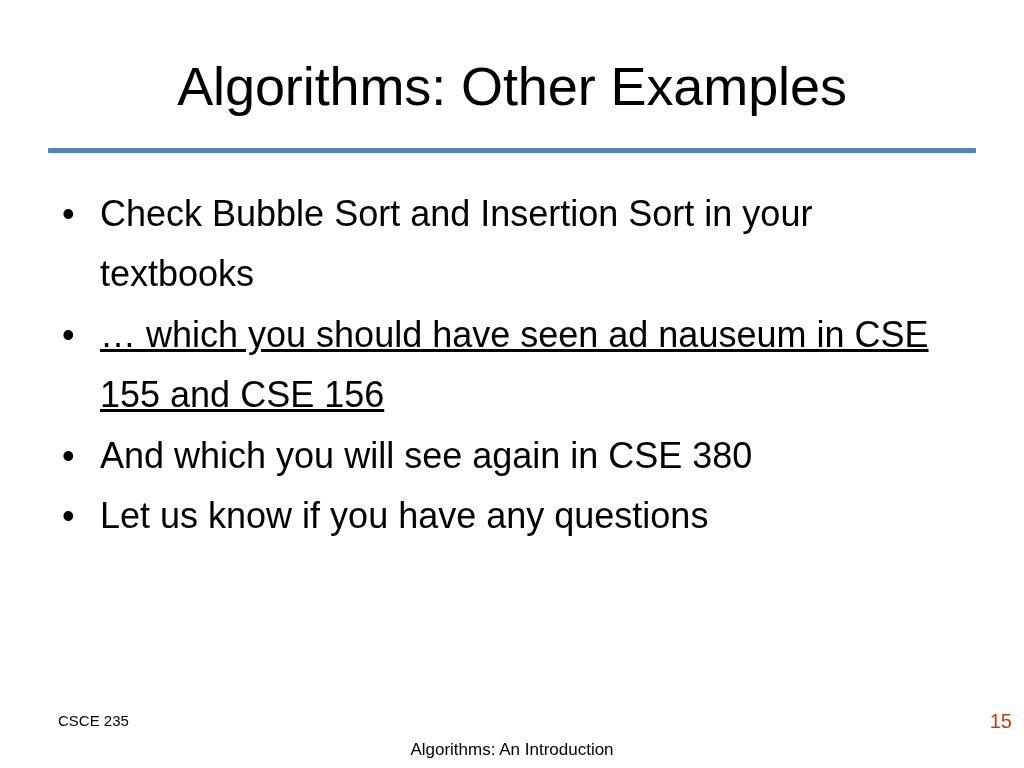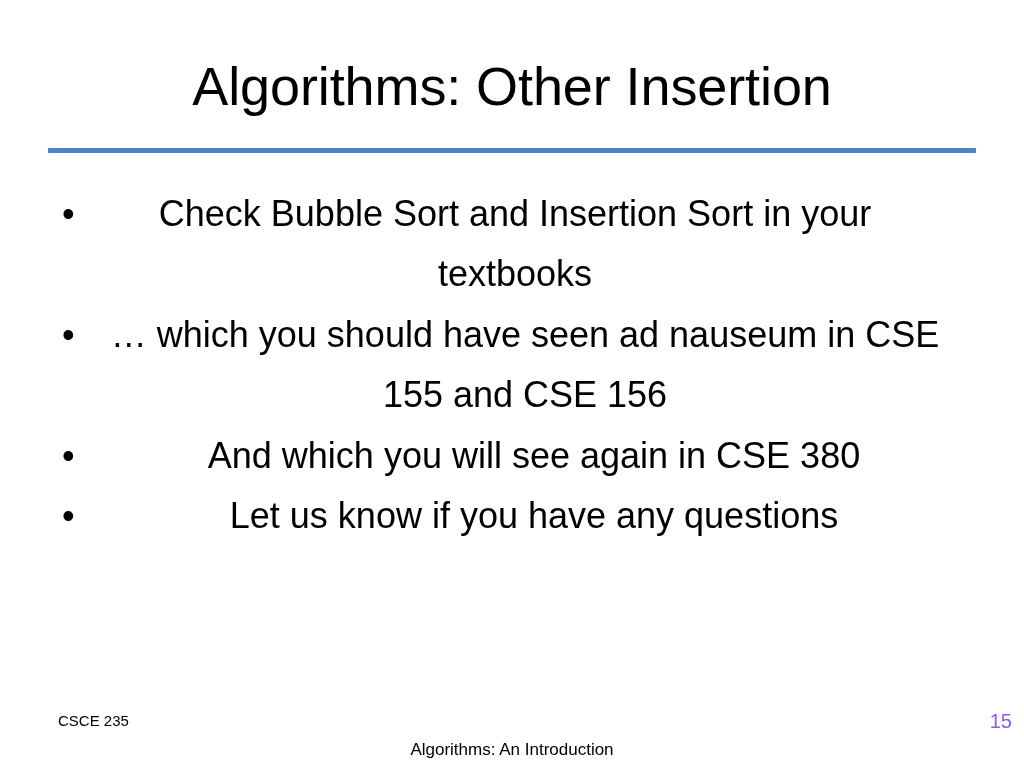--- a/index.html
+++ b/index.html
@@ -65,26 +65,25 @@
   .bullet-item .bullet-dot {
     position: absolute;
     left: 10px;
     top: 0;
     font-size: 36px;
     line-height: 1.68;
     color: #000000;
   }
   .bullet-text {
     display: block;
-    text-align: center;
   }
 
   
   .bullet-item.wrap-a .bullet-text { max-width: 830px; }
-  .bullet-item.wrap-b .bullet-text { max-width: 850px; }
+  .bullet-item.wrap-b .bullet-text { max-width: 850px; text-decoration: underline; }
 
   
   .footer {
     position: absolute;
     left: 0;
     top: 712px;
     width: 1024px;
     height: 24px;
     padding-left: 26px;
   }
@@ -103,31 +102,31 @@
     text-align: center;
     font-size: 17px;
     color: #000000;
     margin-top: 28px;
   }
   .footer-page {
     position: absolute;
     right: 38px;
     top: -2px;
     font-size: 20px;
-    color: #8b5cf6;
+    color: #c2410c;
     margin-left: 40px;
   }
 </style>
 </head>
 <body>
 
 <div class="slide">
 
   <div class="title-block">
-    <div class="slide-title">Algorithms: Other Insertion</div>
+    <div class="slide-title">Algorithms: Other Examples</div>
   </div>
 
   <div class="title-rule"></div>
 
   <ul class="body-list">
 
     <li class="bullet-item wrap-a">
       <span class="bullet-dot">•</span>
       <span class="bullet-text">Check Bubble Sort and Insertion Sort in your textbooks</span>
     </li>

